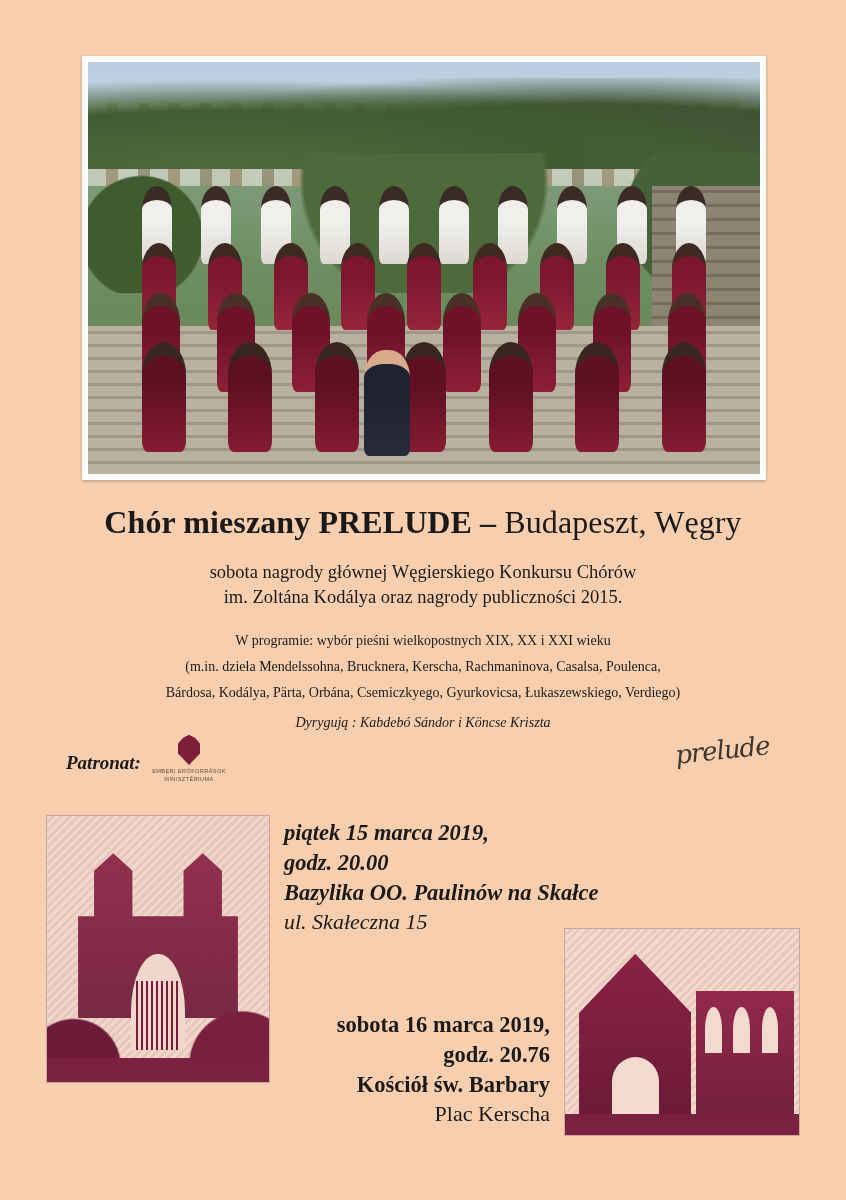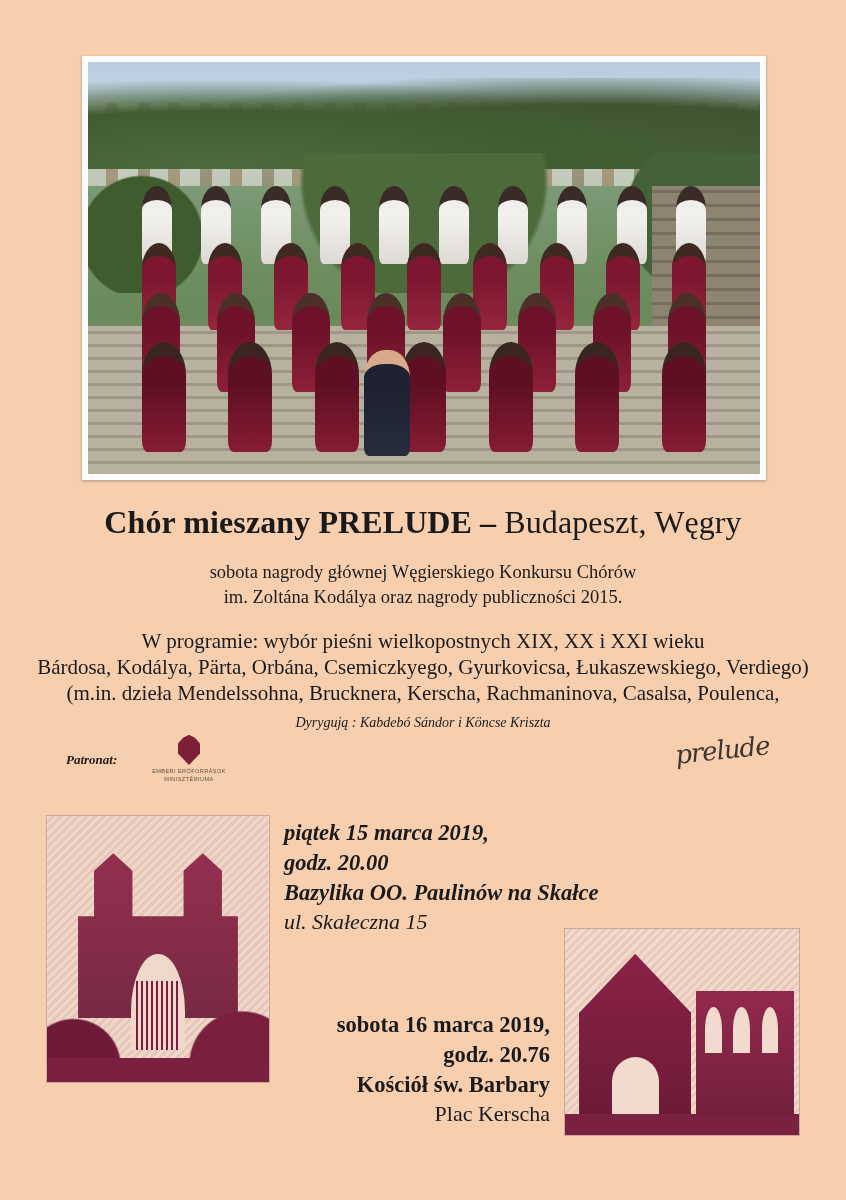--- a/index.html
+++ b/index.html
@@ -114,39 +114,39 @@
     text-align: center;
     font-size: 18.5px;
     line-height: 25px;
   }
 
   .programme {
     position: absolute;
     left: 0; right: 0;
     top: 628px;
     text-align: center;
-    font-size: 21px;
+    font-size: 14px;
     line-height: 26px;
   }
 
   .conductors {
     position: absolute;
     left: 0; right: 0;
     top: 715px;
     text-align: center;
     font-size: 14px;
     font-style: italic;
   }
 
   
   .patronat-label {
     position: absolute;
     left: 66px;
     top: 752px;
-    font-size: 13px;
+    font-size: 19px;
     font-style: italic;
     font-weight: bold;
   }
   .ministry-logo {
     position: absolute;
     left: 148px;
     top: 735px;
     width: 82px;
     text-align: center;
   }
@@ -340,22 +340,22 @@
     <span class="b">Chór mieszany PRELUDE – </span><span>Budapeszt, Węgry</span>
   </div>
 
   <div class="subline">
     <div>sobota nagrody głównej Węgierskiego Konkursu Chórów</div>
     <div>im. Zoltána Kodálya oraz nagrody publiczności 2015.</div>
   </div>
 
   <div class="programme">
     <div>W programie: wybór pieśni wielkopostnych XIX, XX i XXI wieku</div>
+    <div>(m.in. dzieła Mendelssohna, Brucknera, Kerscha, Rachmaninova, Casalsa, Poulenca,</div>
     <div>Bárdosa, Kodálya, Pärta, Orbána, Csemiczkyego, Gyurkovicsa, Łukaszewskiego, Verdiego)</div>
-    <div>(m.in. dzieła Mendelssohna, Brucknera, Kerscha, Rachmaninova, Casalsa, Poulenca,</div>
   </div>
 
   <div class="conductors">Dyrygują : Kabdebó Sándor i Köncse Kriszta</div>
 
   <div class="patronat-label">Patronat:</div>
   <div class="ministry-logo">
     <div class="ministry-crest"></div>
     <div class="ministry-text">EMBERI ERŐFORRÁSOK</div>
     <div class="ministry-text">MINISZTÉRIUMA</div>
   </div>

